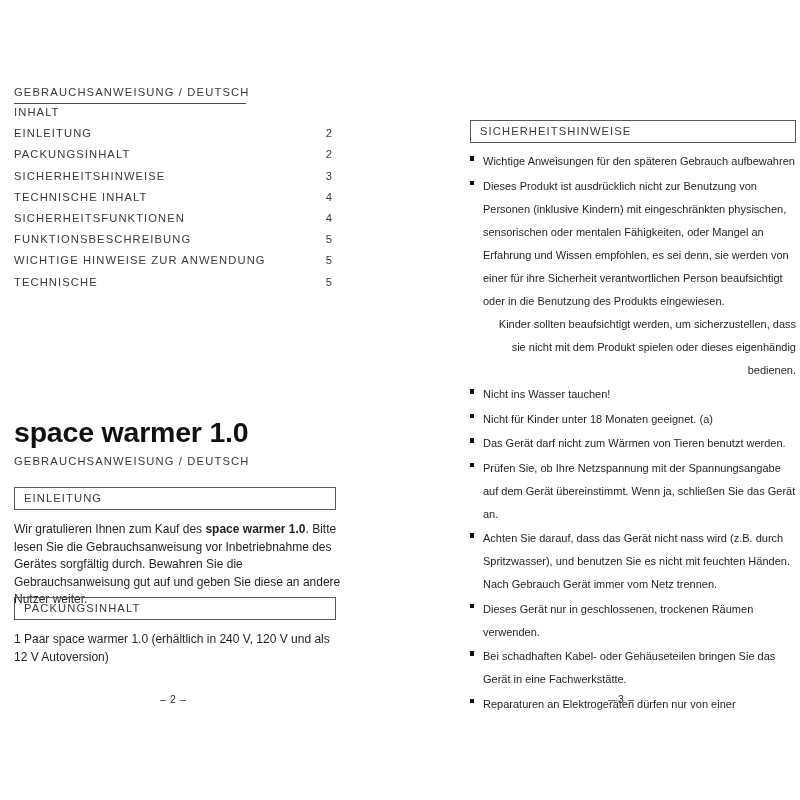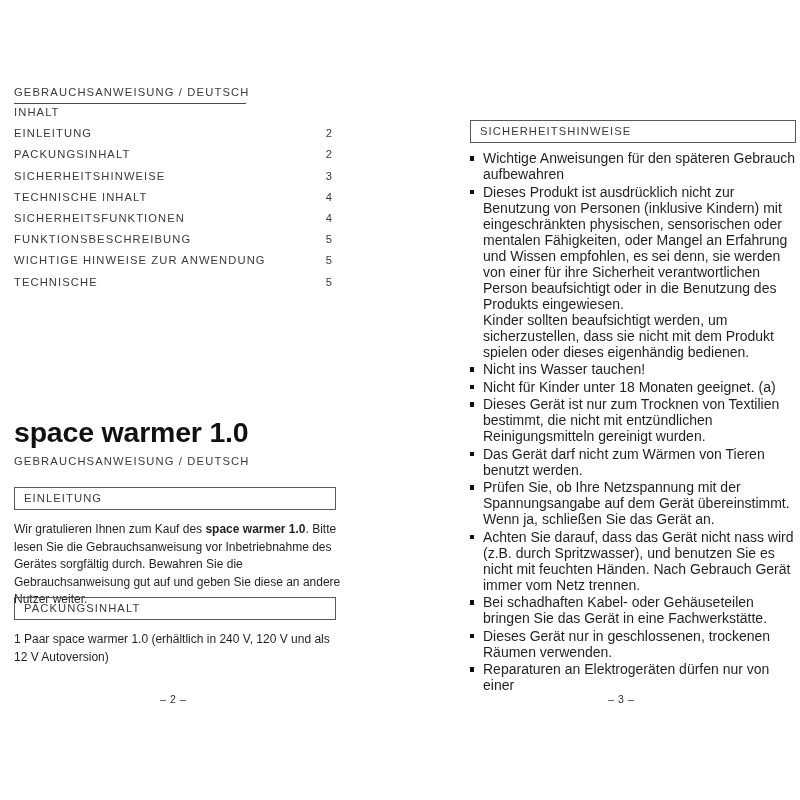--- a/index.html
+++ b/index.html
@@ -136,37 +136,38 @@
 
   ul.safety {
     list-style: none;
     margin: 0;
     padding: 0;
   }
   ul.safety > li {
     position: relative;
     padding-left: 13px;
     margin-bottom: 1.5px;
-    font-size: 14px;
-    line-height: 16px;
+    font-size: 11px;
+    line-height: 23px;
     color: #231f20;
   }
   ul.safety > li > .marker {
     position: absolute;
     left: 0;
     top: 6.2px;
     width: 4.4px;
     height: 4.4px;
     background: #111111;
   }
   ul.safety > li.bold > .text {
     font-weight: bold;
   }
   .subpara {
     display: block;
+    text-align: right;
   }
 
   
   .folio {
     position: absolute;
     font-size: 10.5px;
     letter-spacing: 0.6px;
     color: #2b2b2b;
     white-space: nowrap;
   }
@@ -213,25 +214,24 @@
   <div class="col-right">
     <div class="section-box box-sicherheit">SICHERHEITSHINWEISE</div>
 
     <ul class="safety" id="safety-list">
         <li><span class="marker"></span><span class="text">Wichtige Anweisungen für den späteren Gebrauch aufbewahren</span></li>
         <li class="bold"><span class="marker"></span></li>
         <li><span class="marker"></span><span class="text">Dieses Produkt ist ausdrücklich nicht zur Benutzung von Personen (inklusive Kindern) mit eingeschränkten physischen, sensorischen oder mentalen Fähigkeiten, oder Mangel an Erfahrung und Wissen empfohlen, es sei denn, sie werden von einer für ihre Sicherheit verantwortlichen Person beaufsichtigt oder in die Benutzung des Produkts eingewiesen.</span><span class="subpara">Kinder sollten beaufsichtigt werden, um sicherzustellen, dass sie nicht mit dem Produkt spielen oder dieses eigenhändig bedienen.</span></li>
         <li><span class="marker"></span></li>
         <li><span class="marker"></span><span class="text">Nicht ins Wasser tauchen!</span></li>
         <li><span class="marker"></span><span class="text">Nicht für Kinder unter 18 Monaten geeignet. (a)</span></li>
-        <li><span class="marker"></span><span class="text">Dieses Gerät ist nur zum Trocknen von Textilien bestimmt, die nicht mit entzündlichen Reinigungsmitteln gereinigt wurden.</span></li>
         <li><span class="marker"></span><span class="text">Das Gerät darf nicht zum Wärmen von Tieren benutzt werden.</span></li>
         <li><span class="marker"></span><span class="text">Prüfen Sie, ob Ihre Netzspannung mit der Spannungsangabe auf dem Gerät übereinstimmt. Wenn ja, schließen Sie das Gerät an.</span></li>
         <li><span class="marker"></span><span class="text">Achten Sie darauf, dass das Gerät nicht nass wird (z.B. durch Spritzwasser), und benutzen Sie es nicht mit feuchten Händen. Nach Gebrauch Gerät immer vom Netz trennen.</span></li>
+        <li><span class="marker"></span><span class="text">Dieses Gerät nur in geschlossenen, trockenen Räumen verwenden.</span></li>
         <li><span class="marker"></span><span class="text">Bei schadhaften Kabel- oder Gehäuseteilen bringen Sie das Gerät in eine Fachwerkstätte.</span></li>
-        <li><span class="marker"></span><span class="text">Dieses Gerät nur in geschlossenen, trockenen Räumen verwenden.</span></li>
         <li><span class="marker"></span><span class="text">Reparaturen an Elektrogeräten dürfen nur von einer</span></li>
       </ul>
   </div>
 
   <div class="folio folio-right">– 3 –</div>
 
 </div>
 
 </body></html>

